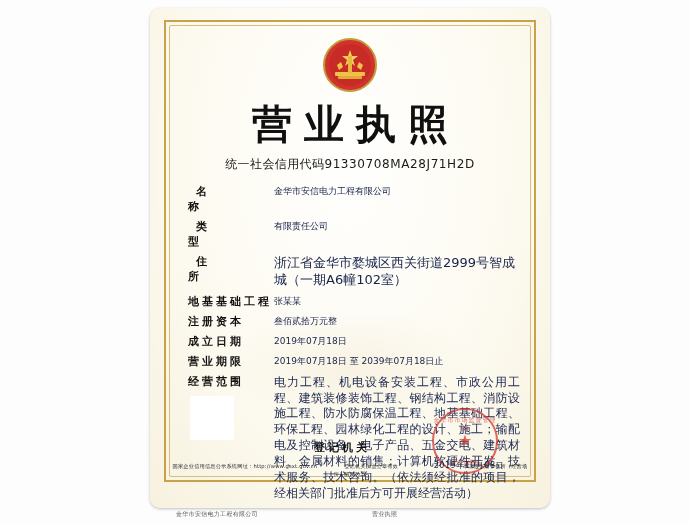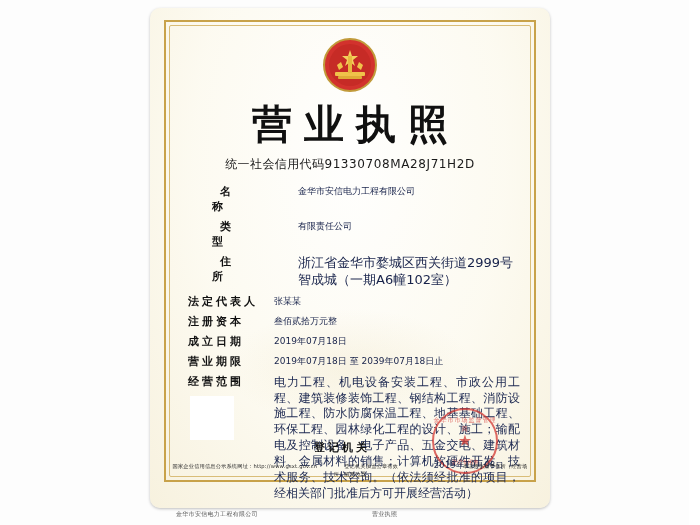--- a/index.html
+++ b/index.html
@@ -131,21 +131,20 @@
     font-size: 11px;
     font-weight: bold;
     color: #111;
     letter-spacing: 3px;
     text-align: justify;
     font-family: "DejaVu Serif", serif;
   }
   .row .label.two-char {
     letter-spacing: 20px;
     text-indent: 8px;
-    margin-left: 24px;
   }
   .row .value {
     flex: 1;
     font-size: 9px;
     color: #17224a;
     line-height: 1.35;
     padding-top: 1px;
     word-break: break-all;
   }
   .row .value.small {
@@ -335,21 +334,21 @@
         <div class="label two-char">类　型</div>
         <div class="value">有限责任公司</div>
       </div>
 
       <div class="row">
         <div class="label two-char">住　所</div>
         <div class="value small">浙江省金华市婺城区西关街道2999号智成城（一期A6幢102室）</div>
       </div>
 
       <div class="row">
-        <div class="label">法定代表人</div>
+        <div class="label">地基基础工程</div>
         <div class="value">张某某</div>
       </div>
 
       <div class="row">
         <div class="label">注册资本</div>
         <div class="value">叁佰贰拾万元整</div>
       </div>
 
       <div class="row">
         <div class="label">成立日期</div>

